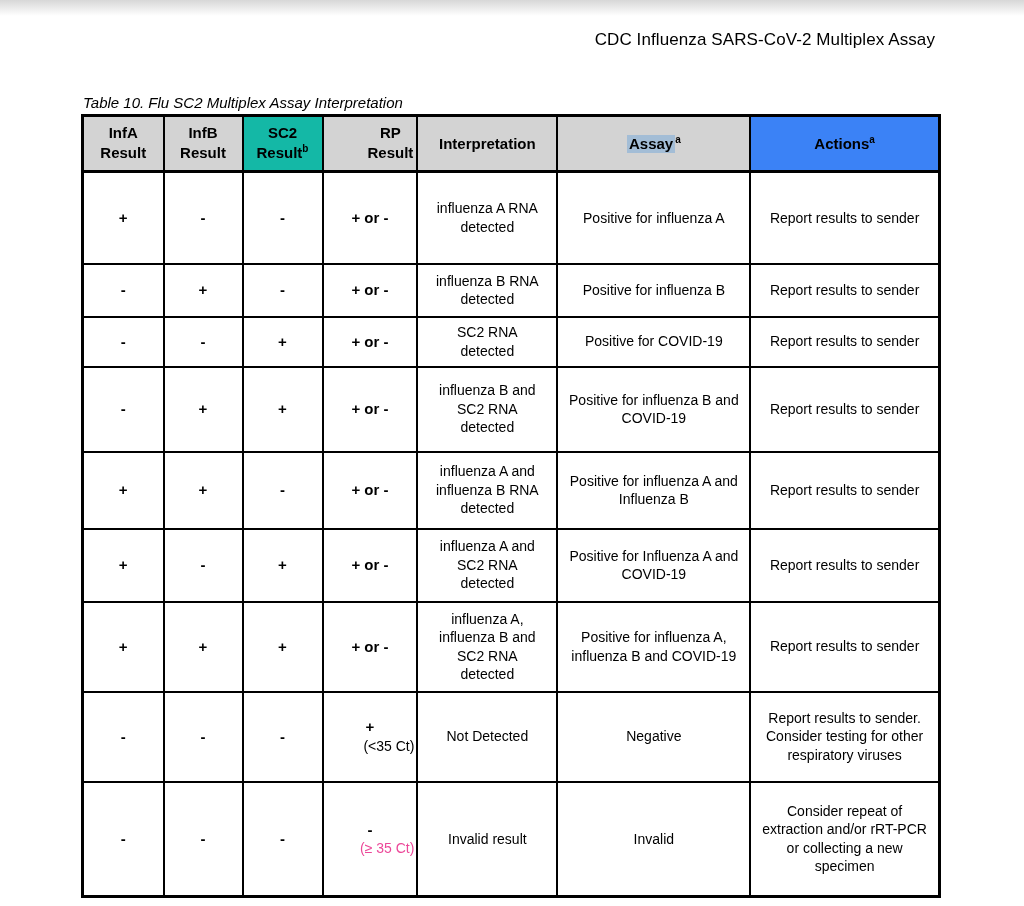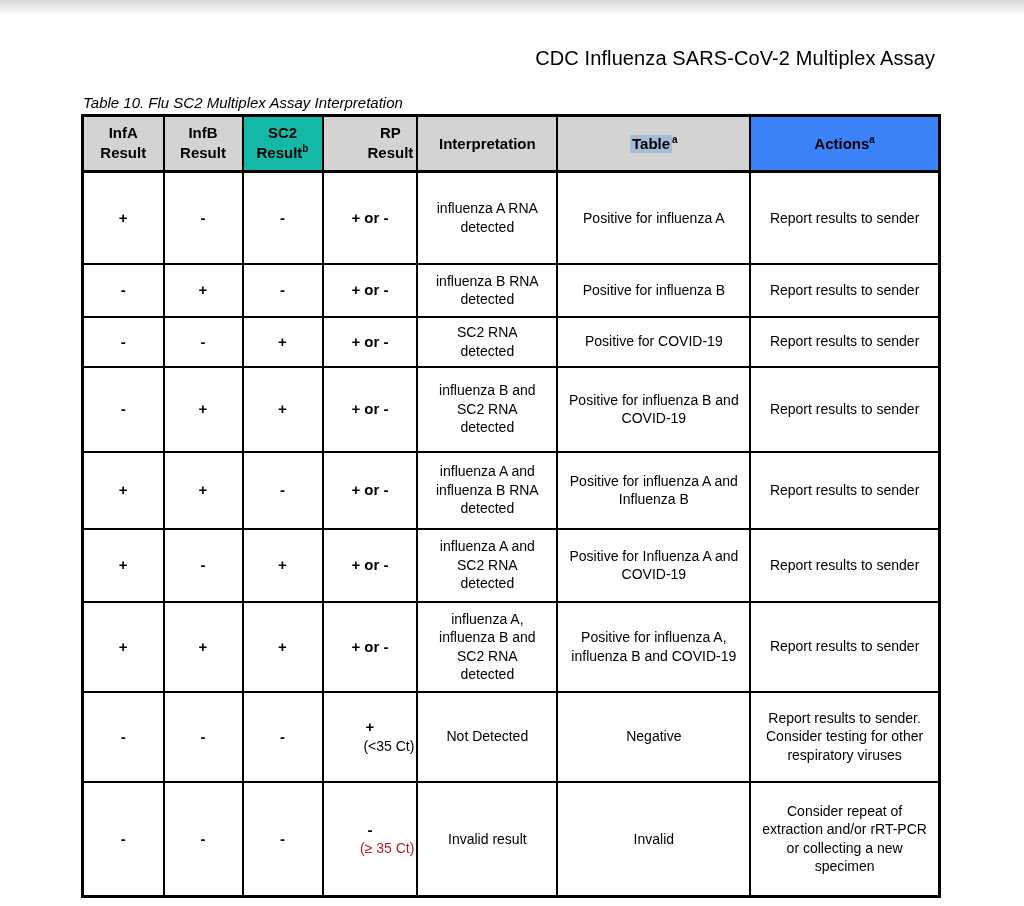--- a/index.html
+++ b/index.html
@@ -10,23 +10,23 @@
     color: #000;
     position: relative;
     overflow: hidden;
   }
   .top-shade {
     position: absolute; top: 0; left: 0;
     width: 1024px; height: 16px;
     background: linear-gradient(#d7d7d7, #ffffff);
   }
   .doc-title {
-    position: absolute; top: 47px; left: 81px;
+    position: absolute; top: 30px; left: 81px;
     width: 854px; text-align: right;
-    font-size: 20px; letter-spacing: 0.1px;
+    font-size: 17px; letter-spacing: 0.1px;
   }
   .table-caption {
     position: absolute; top: 94px; left: 83px;
     font-size: 15px; font-style: italic;
   }
   table.assay {
     position: absolute; top: 114px; left: 81px;
     border-collapse: collapse; table-layout: fixed;
     border: 3px solid #000;
   }
@@ -79,21 +79,21 @@
       <col style="width:193px">
     <col style="width:189px">
   </colgroup>
   <thead>
     <tr class="rh">
       <th style="background-color: rgb(211, 211, 211);"><span>InfA Result</span><sup></sup></th>
       <th style="background-color: rgb(211, 211, 211);"><span>InfB Result</span><sup></sup></th>
       <th style="background-color: #14b8a6;"><span>SC2 Result</span><sup>b</sup></th>
       <th style="background-color: rgb(211, 211, 211); padding-left: 44px;"><span>RP Result</span><sup></sup></th>
       <th style="background-color: rgb(211, 211, 211);"><span>Interpretation</span><sup></sup></th>
-      <th style="background-color: rgb(211, 211, 211);"><span class="hl" style="background-color: rgb(163, 189, 214);">Table</span><sup>a</sup></th>
+      <th style="background-color: rgb(211, 211, 211);"><span class="hl" style="background-color: rgb(163, 189, 214);">Assay</span><sup>a</sup></th>
       <th style="background-color: #3b82f6;"><span>Actions</span><sup>a</sup></th>
     </tr>
   </thead>
   <tbody>
     <tr class="r1">
       <td class="sym">+</td>
       <td class="sym">-</td>
       <td class="sym">-</td>
       <td>
           <div class="rp1">+ or -</div>
@@ -186,20 +186,20 @@
       <td class="interp">Not Detected</td>
       <td class="report">Negative</td>
       <td class="actions">Report results to sender. Consider testing for other respiratory viruses</td>
     </tr>
     <tr class="r9">
       <td class="sym">-</td>
       <td class="sym">-</td>
       <td class="sym">-</td>
       <td>
           <div class="rp1">-</div>
-          <div class="rp2" style="color: #b91c1c;">(≥ 35 Ct)</div>
+          <div class="rp2" style="color: #ec4899;">(≥ 35 Ct)</div>
         </td>
       <td class="interp">Invalid result</td>
       <td class="report">Invalid</td>
       <td class="actions">Consider repeat of extraction and/or rRT-PCR or collecting a new specimen</td>
     </tr>
   </tbody>
 </table>
 
 </body></html>

